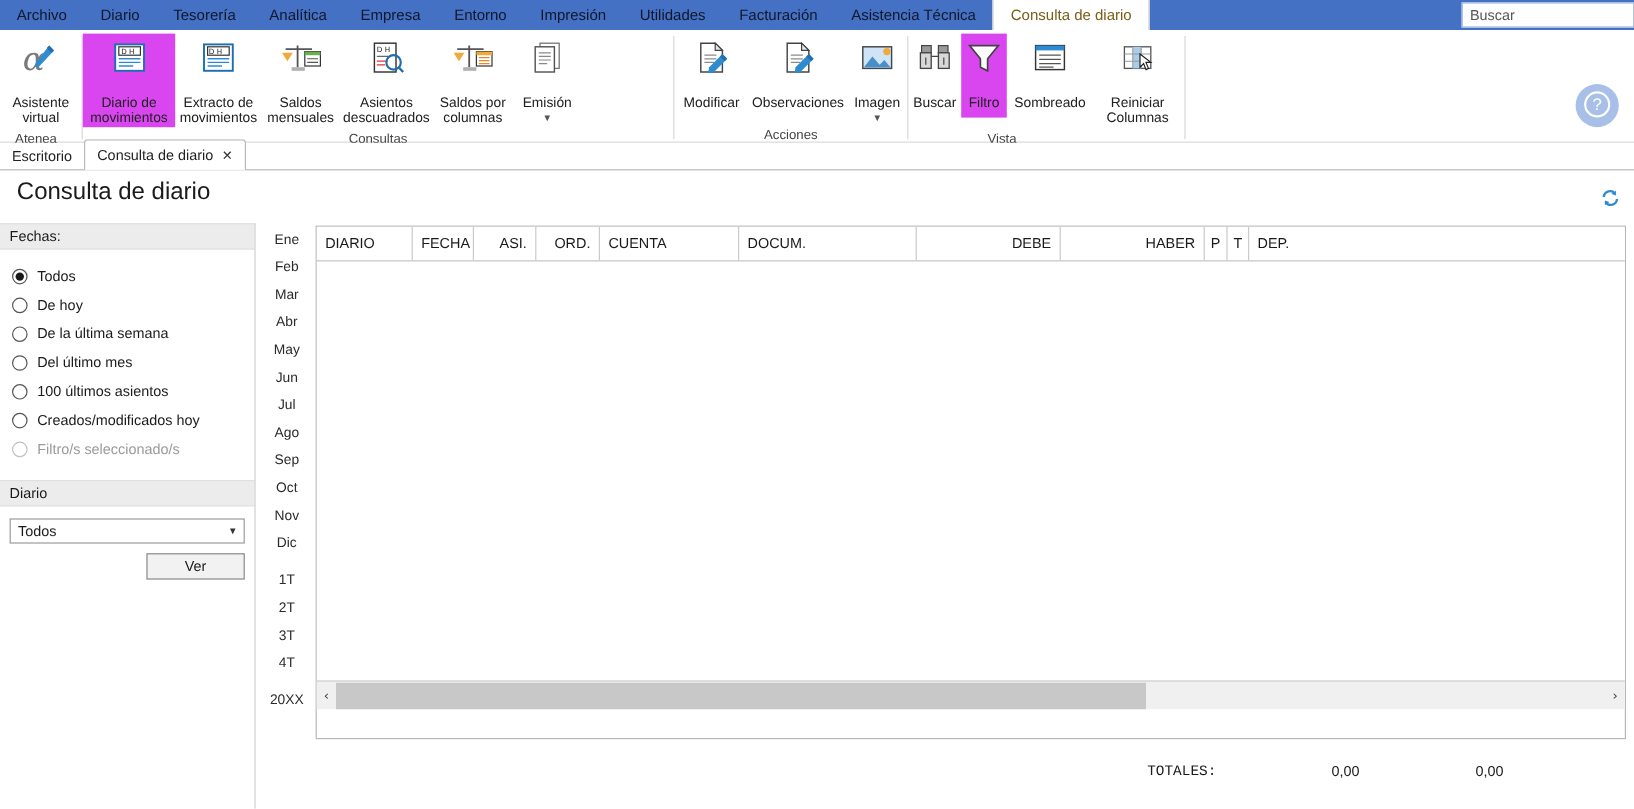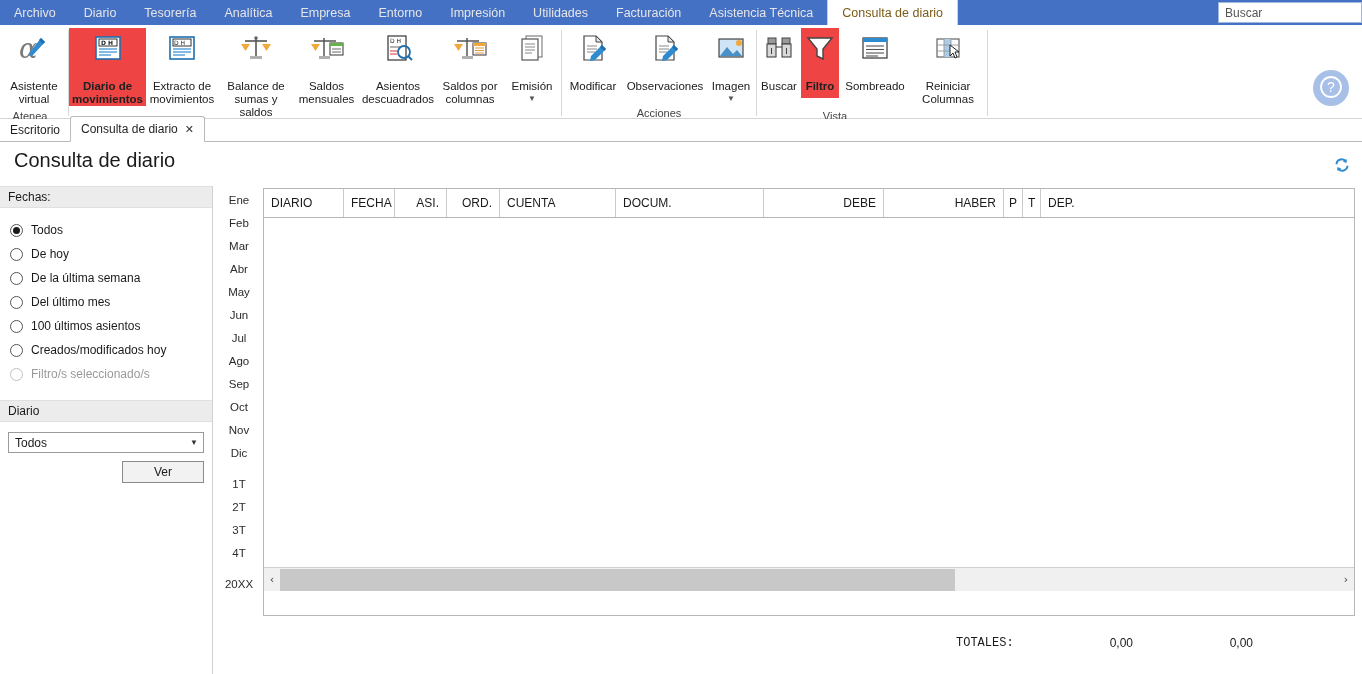--- a/index.html
+++ b/index.html
@@ -16,21 +16,21 @@
 
   
   .menubar {
     position: absolute; left: 0; top: 0; width: 1362px; height: 25px;
     background: #4571c4;
     display: flex; align-items: stretch;
   }
   .menu-item {
     padding: 0 14px;
     display: flex; align-items: center;
-    color: #e5e5e5; font-size: 12.5px;
+    color: #0f172a; font-size: 12.5px;
     white-space: nowrap;
     cursor: default;
   }
   .menu-item.active {
     background: #ffffff;
     color: #7a5c16;
     border-left: 1px solid #cfcfcf;
     border-right: 1px solid #cfcfcf;
   }
   .search-wrap {
@@ -70,21 +70,21 @@
     width: 1px; background: #d8d8d8;
     margin: 5px 0 3px 0;
   }
   .rbtn {
     width: 68px; min-height: 70px;
     display: flex; flex-direction: column; align-items: center;
     padding-top: 4px;
     cursor: default;
     text-align: center;
   }
-  .rbtn.selected { background: #ef4444; font-weight: bold; }
+  .rbtn.selected { background: #d946ef; }
   .rbtn .ico { height: 34px; display: flex; align-items: center; justify-content: center; }
   .rbtn .lbl {
     font-size: 11.5px; line-height: 13px; color: #202020;
     margin-top: 14px; white-space: pre-line;
   }
   .rbtn .caret { font-size: 8px; color: #555; line-height: 9px; margin-top: 1px; }
 
   .help-btn {
     position: absolute; right: 13px; top: 45px;
     width: 36px; height: 36px; border-radius: 50%;
@@ -311,34 +311,20 @@
                 <text x="9" y="11" font-family="DejaVu Sans, sans-serif" font-size="6" fill="#222">D   H</text>
                 <g stroke="#2e8bd0" stroke-width="1.2">
                   <line x1="8" y1="15" x2="26" y2="15"></line>
                     <line x1="8" y1="18" x2="26" y2="18"></line>
                   <line x1="8" y1="21" x2="20" y2="21"></line>
                 </g>
               </svg>
             </span>
             <span class="lbl">Extracto de
 movimientos</span>
-          </div>
-          <div class="rbtn" style="width:76px">
-            <span class="ico">
-              <svg width="34" height="30" viewBox="0 0 34 30">
-                <line x1="17" y1="4" x2="17" y2="22" stroke="#555" stroke-width="1.6"></line>
-                <line x1="6" y1="7" x2="28" y2="7" stroke="#555" stroke-width="1.6"></line>
-                <rect x="11" y="22" width="12" height="3" fill="#b0b0b0"></rect>
-                <path d="M2 10 h9 l-4.5 7 z" fill="#f0a93a"></path>
-                <path d="M23 10 h9 l-4.5 7 z" fill="#f0a93a"></path>
-                <circle cx="17" cy="4" r="1.8" fill="#666"></circle>
-              </svg>
-            </span>
-            <span class="lbl">Balance de
-sumas y saldos</span>
           </div>
           <div class="rbtn" style="width:65px">
             <span class="ico">
               <svg width="34" height="30" viewBox="0 0 34 30">
                 <line x1="14" y1="4" x2="14" y2="22" stroke="#555" stroke-width="1.5"></line>
                 <line x1="4" y1="7" x2="26" y2="7" stroke="#555" stroke-width="1.5"></line>
                 <rect x="9" y="22" width="11" height="3" fill="#b0b0b0"></rect>
                 <path d="M1 10 h9 l-4.5 7 z" fill="#f0a93a"></path>
                 <rect x="20" y="9" width="13" height="12" fill="#fff" stroke="#333" stroke-width="1"></rect>
                 <rect x="20" y="9" width="13" height="3" fill="#6ab04c"></rect>

